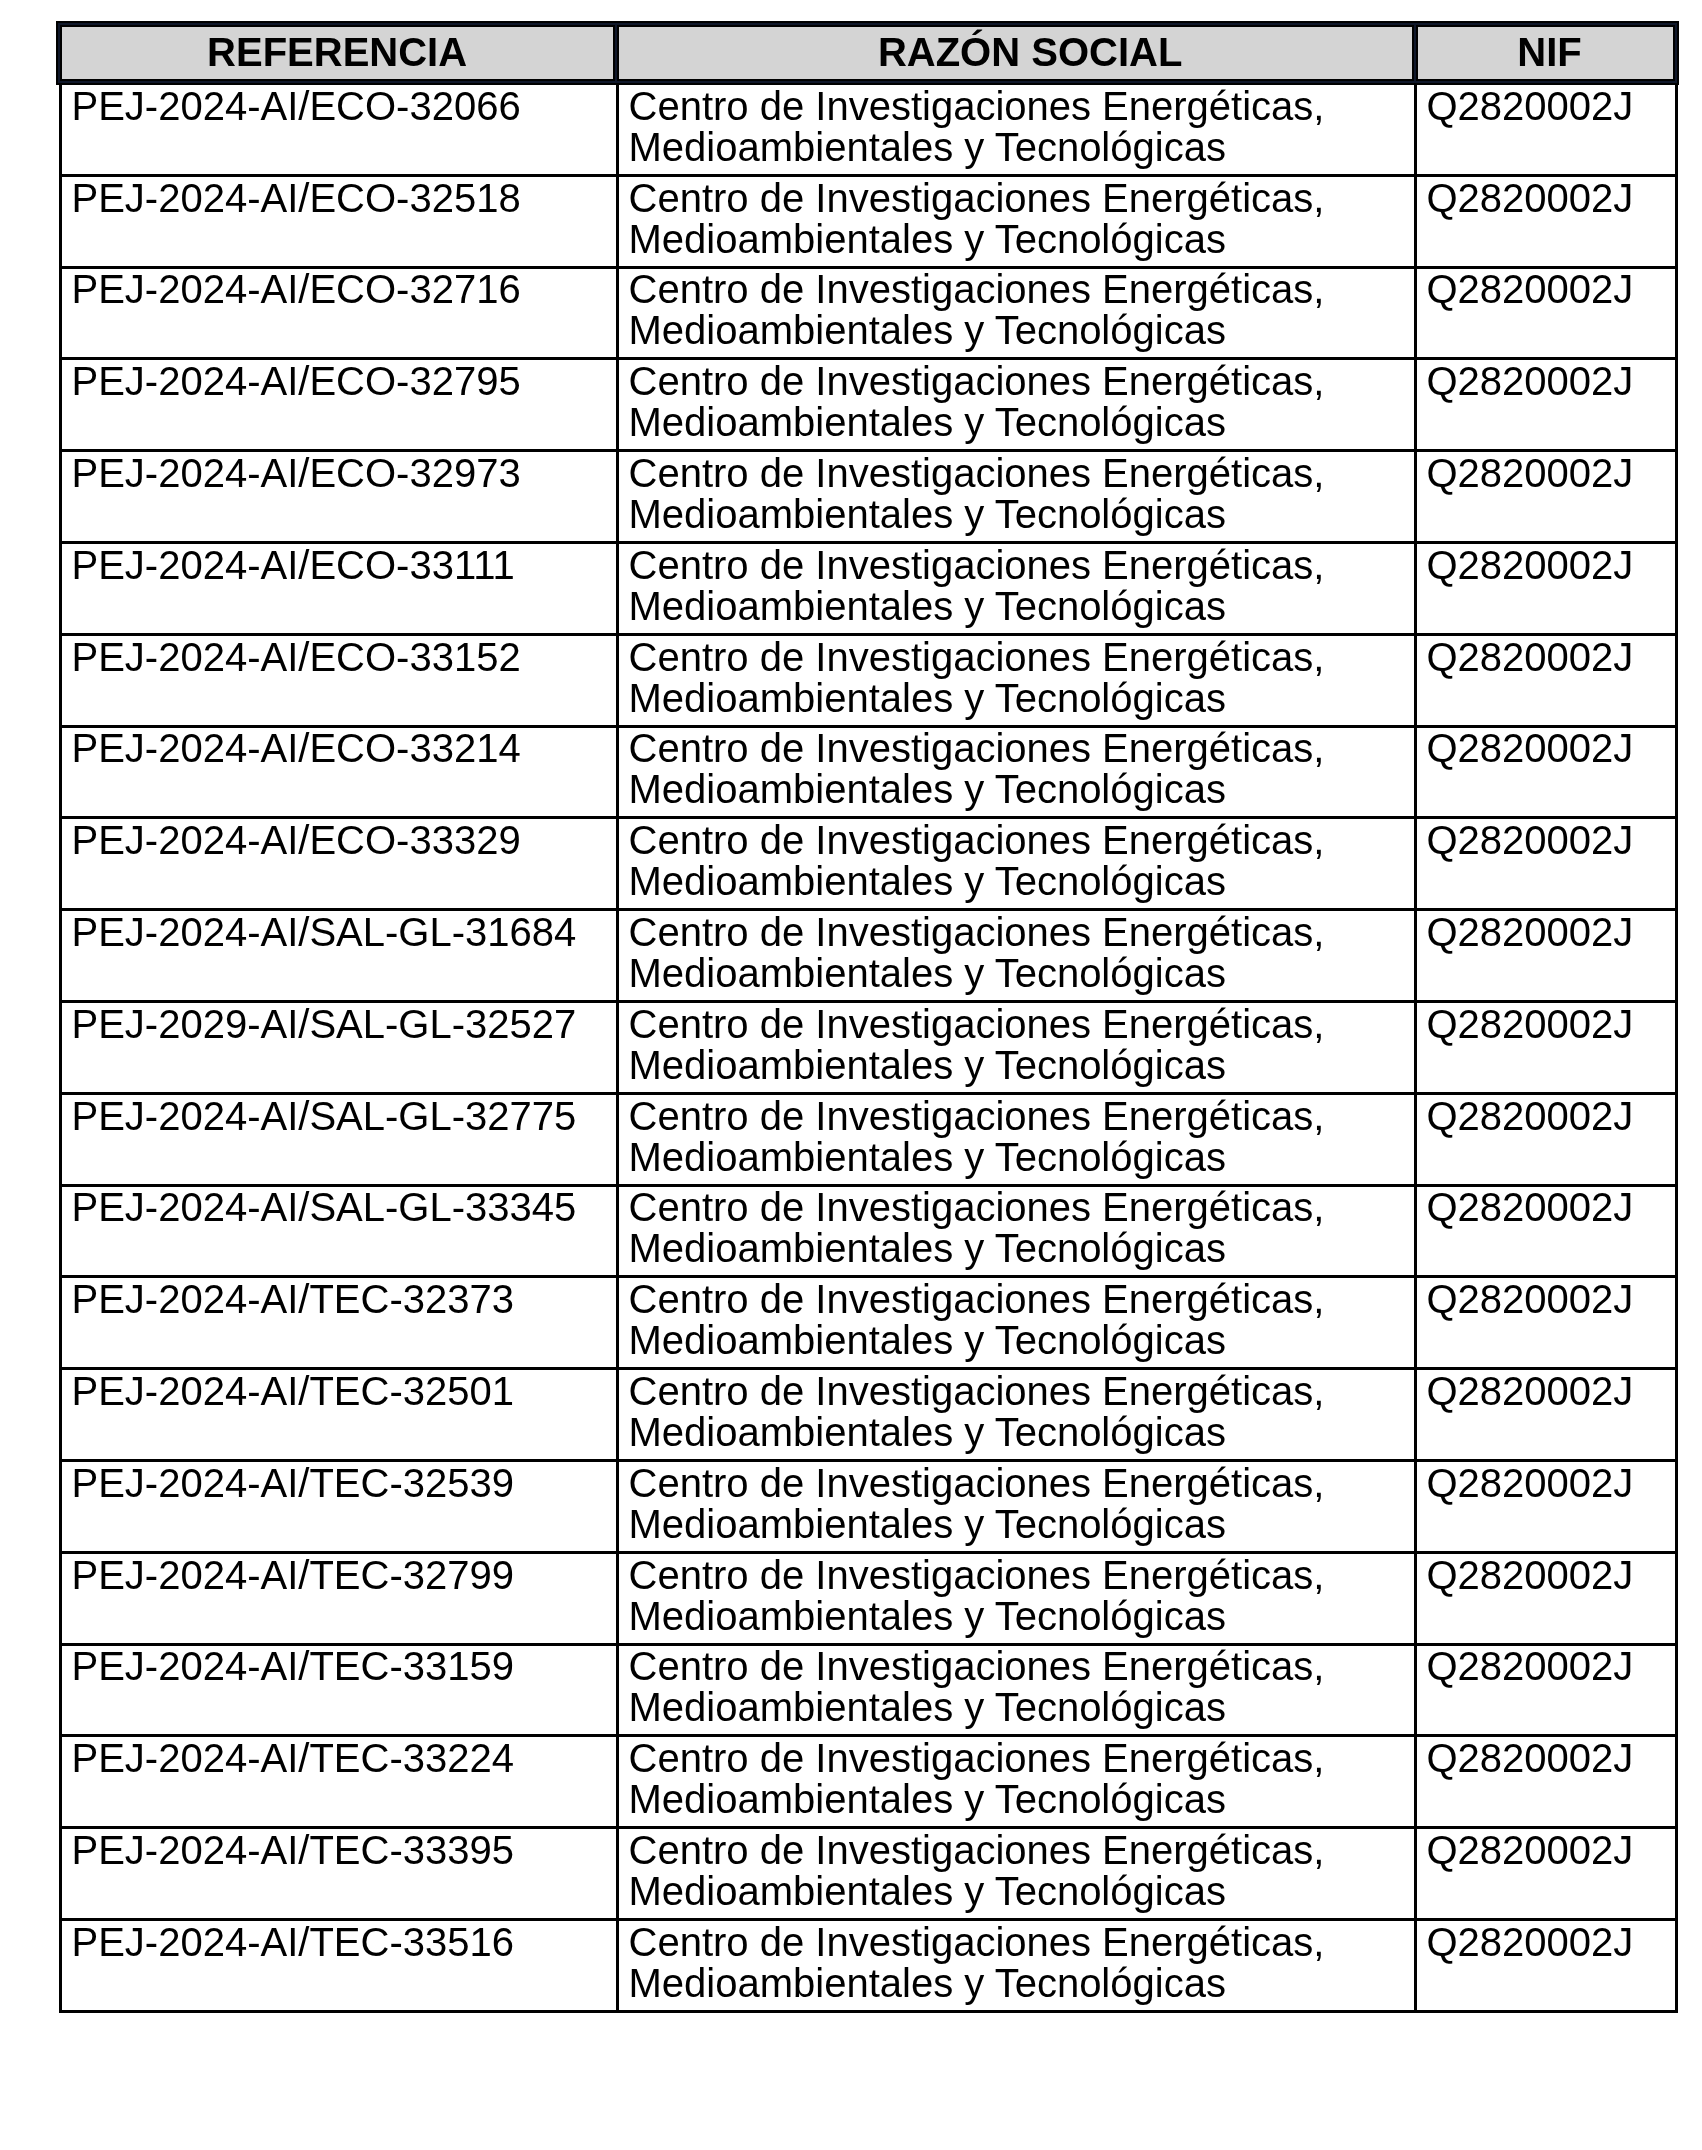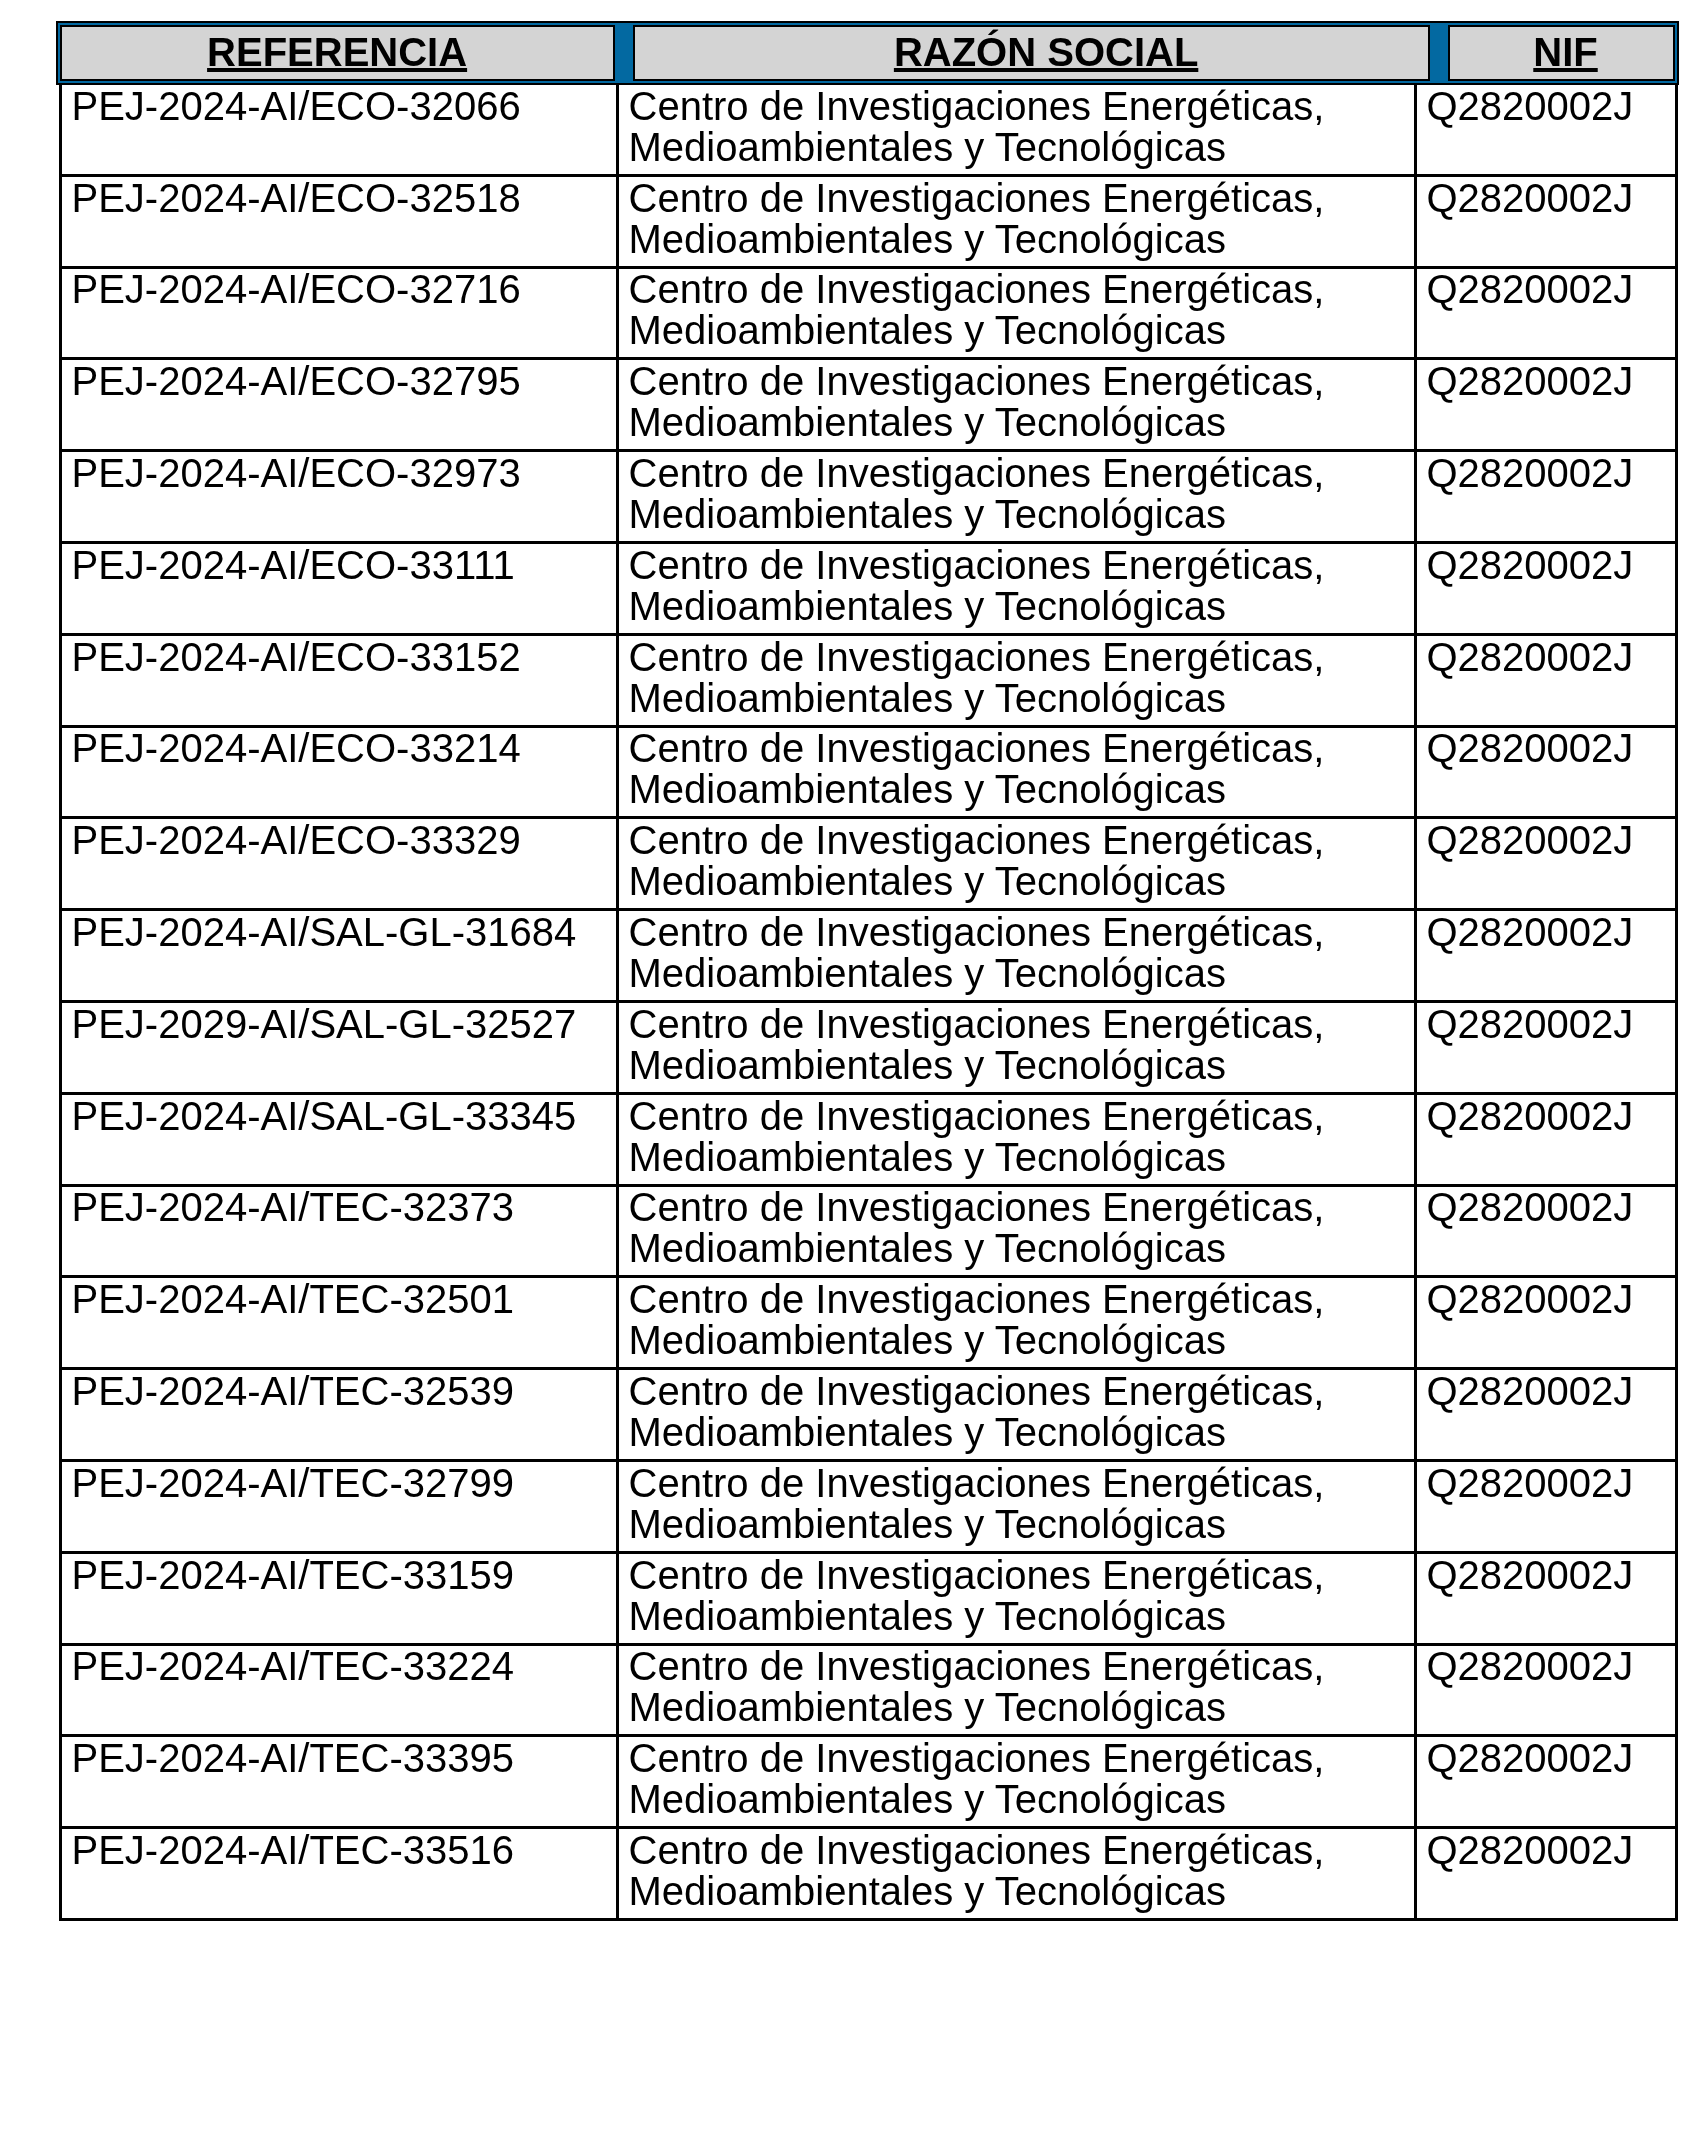--- a/index.html
+++ b/index.html
@@ -19,23 +19,22 @@
   
   .header-box {
     position: absolute;
     left: 56px;
     top: 21.4px;
     width: 1623px;
     box-sizing: border-box;
     border: 2.4px solid #000000;
     padding: 1.6px;
     display: flex;
-    gap: 18px;
-    background: #0369a1;
-    text-decoration: underline;
+    gap: 2px;
+    background: #0f172a;
   }
   .hcell {
     box-sizing: border-box;
     border: 2.4px solid #000000;
     background: #d4d4d4;
     height: 56px;
     display: flex;
     align-items: center;
     justify-content: center;
     font-size: 40px;
@@ -160,20 +159,26 @@
       <td class="nif">Q2820002J</td>
     </tr>
 
     <tr>
       <td class="ref">PEJ-2029-AI/SAL-GL-32527</td>
       <td class="razon">Centro de Investigaciones Energéticas,
 Medioambientales y Tecnológicas</td>
       <td class="nif">Q2820002J</td>
     </tr>
 
+    <tr>
+      <td class="ref">PEJ-2024-AI/SAL-GL-32775</td>
+      <td class="razon">Centro de Investigaciones Energéticas,
+Medioambientales y Tecnológicas</td>
+      <td class="nif">Q2820002J</td>
+    </tr>
 
     <tr>
       <td class="ref">PEJ-2024-AI/SAL-GL-33345</td>
       <td class="razon">Centro de Investigaciones Energéticas,
 Medioambientales y Tecnológicas</td>
       <td class="nif">Q2820002J</td>
     </tr>
 
     <tr>
       <td class="ref">PEJ-2024-AI/TEC-32373</td>

